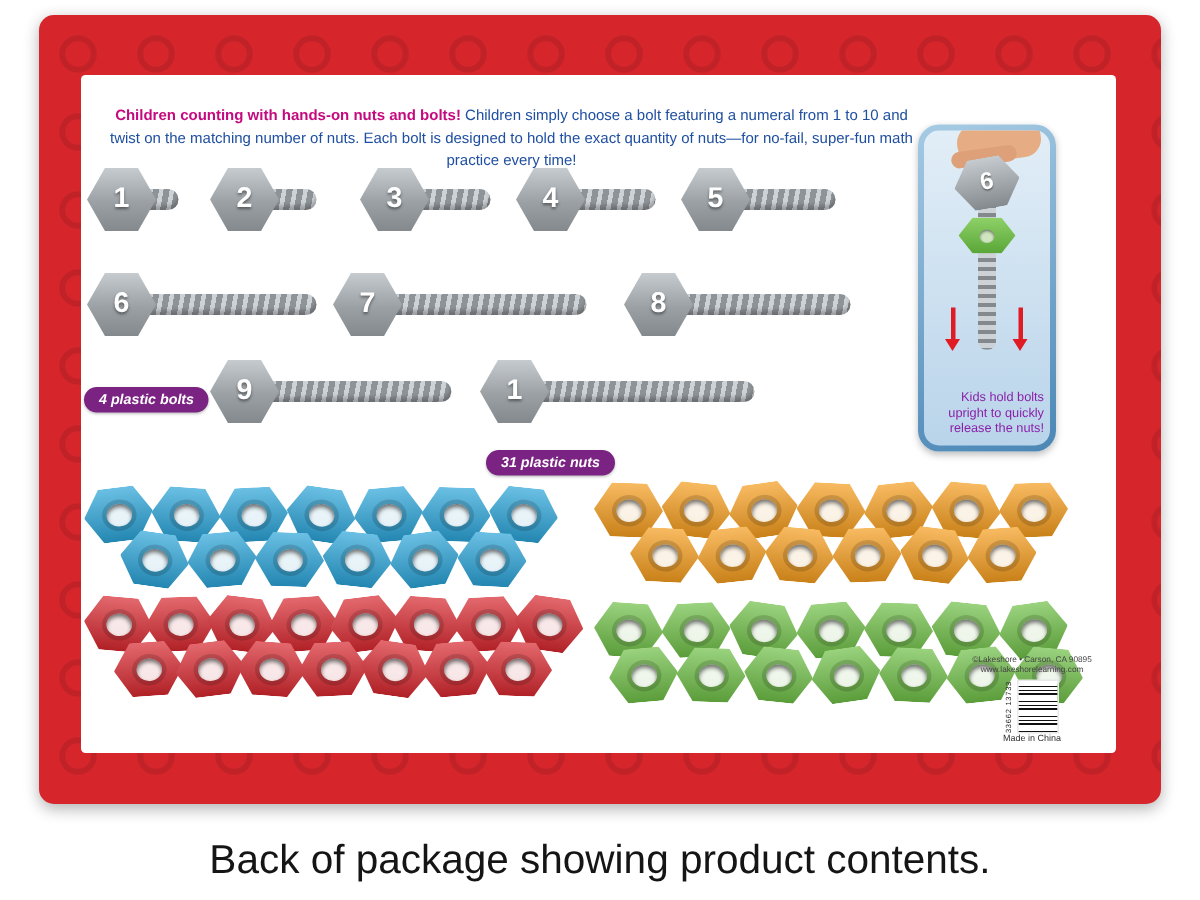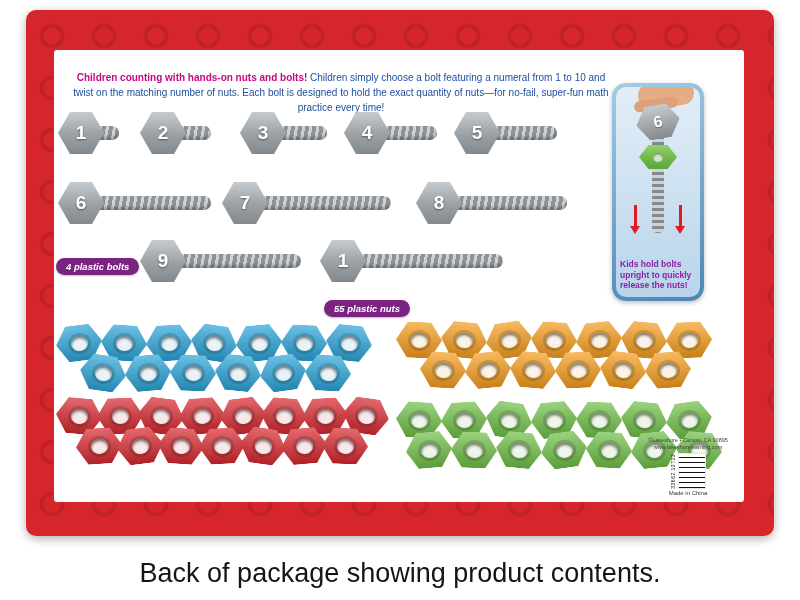--- a/index.html
+++ b/index.html
@@ -96,22 +96,22 @@
   }
   .demo-hole{width:10px;height:9px;border-radius:50%;background:#cfe6c0;box-shadow:inset 0 1px 2px rgba(0,0,0,0.5);}
   .demo-arrow{position:absolute;width:3px;height:22px;background:#e01b24;top:118px;}
   .demo-arrow::after{
     content:'';position:absolute;left:-4px;bottom:-7px;width:0;height:0;
     border-left:5.5px solid transparent;border-right:5.5px solid transparent;border-top:8px solid #e01b24;
   }
   .arrow-left{left:18px;}
   .arrow-right{right:18px;}
   .side-caption{
-    position:absolute;left:4px;right:4px;bottom:6px;text-align:left;
-    font-size:8.5px;font-weight:bold;color:#8a1fa8;line-height:1.25;
+    position:absolute;left:4px;right:4px;bottom:6px;text-align:right;
+    font-size:8.5px;font-weight:normal;color:#8a1fa8;line-height:1.25;
   }
   
   .footer{
     position:absolute;right:4px;bottom:6px;width:104px;
     display:flex;flex-direction:column;align-items:center;
   }
   .footer-line{font-size:5.5px;color:#444;line-height:1.3;white-space:nowrap;}
   .barcode-wrap{display:flex;align-items:center;gap:2px;margin-top:2px;}
   .barcode-digits{writing-mode:vertical-rl;transform:rotate(180deg);font-size:5px;color:#222;letter-spacing:0.5px;}
   .barcode{
@@ -193,21 +193,21 @@
         </div>
         <div class="bolt" style="left: 266px; top: 190px;">
           <div class="bolt-head">
             <span class="bolt-num">1</span>
           </div>
           <div class="shaft" style="width: 142px;"></div>
         </div>
       </div>
 
     <div class="badge badge-bolts">4 plastic bolts</div>
-    <div class="badge badge-nuts">55 plastic nuts</div>
+    <div class="badge badge-nuts">31 plastic nuts</div>
 
     <div id="nut-layer">
         <div class="nut" style="left: 2px; top: 275px; background-color: rgb(43, 164, 216); transform: rotate(-7deg);">
           <div class="hole"></div>
         </div>
         <div class="nut" style="left: 47px; top: 275px; background-color: rgb(43, 164, 216); transform: rotate(4deg);">
           <div class="hole"></div>
         </div>
         <div class="nut" style="left: 92px; top: 275px; background-color: rgb(43, 164, 216); transform: rotate(-3deg);">
           <div class="hole"></div>

